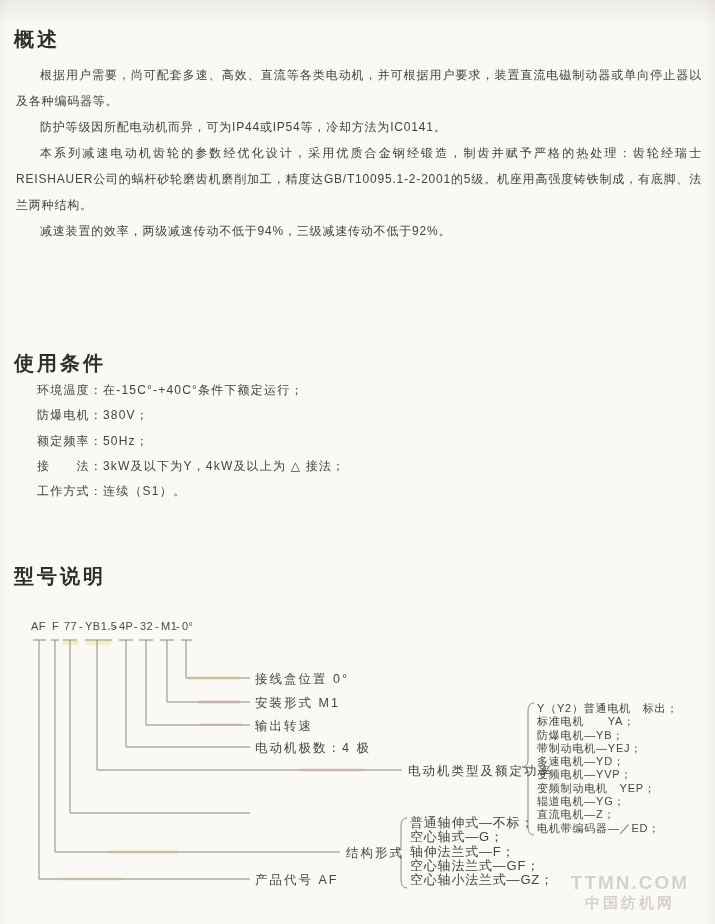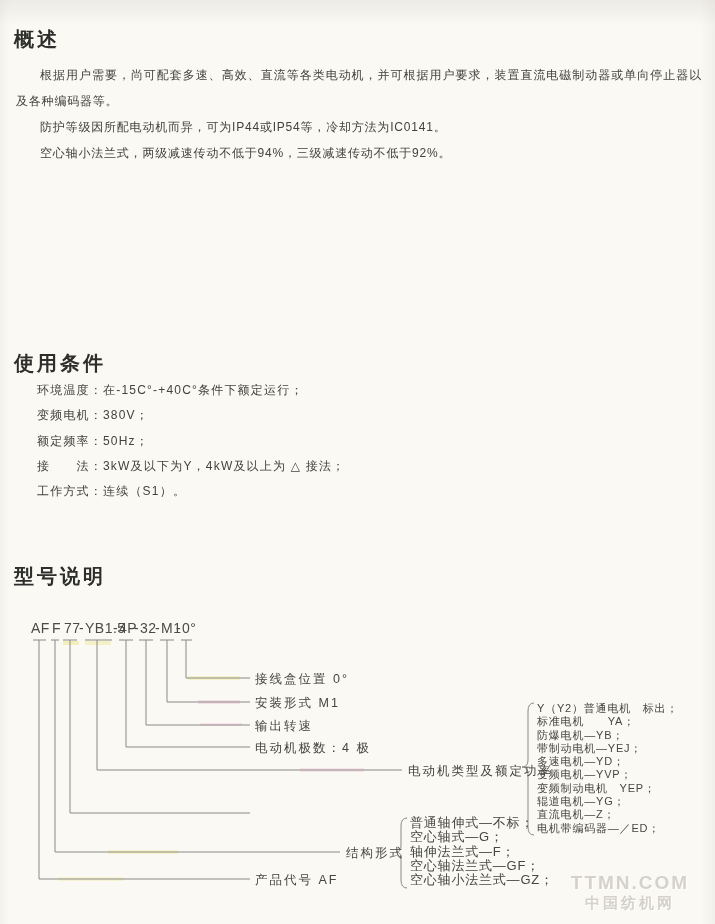--- a/index.html
+++ b/index.html
@@ -60,21 +60,21 @@
 
   .diagram {
     position: absolute;
     top: 600px; left: 0;
     width: 715px; height: 324px;
   }
   .diagram svg { position:absolute; left:0; top:0; }
   .code-row { position: absolute; left:0; top: 20px; width: 715px; height: 16px; }
   .seg {
     position: absolute; top: 0;
-    font-size: 14px;
+    font-size: 11px;
     letter-spacing: 0.5px;
     color: #4a4a46;
     white-space: nowrap;
   }
   .callout {
     position: absolute;
     font-size: 12.5px;
     letter-spacing: 2px;
     color: #454543;
     white-space: nowrap;
@@ -100,27 +100,28 @@
 </style>
 </head>
 <body>
 
 <div class="page">
 
   <h2 class="sec-title" id="overview-title">概述</h2>
   <div class="paras">
     <p class="para">根据用户需要，尚可配套多速、高效、直流等各类电动机，并可根据用户要求，装置直流电磁制动器或单向停止器以及各种编码器等。</p>
     <p class="para">防护等级因所配电动机而异，可为IP44或IP54等，冷却方法为IC0141。</p>
-    <p class="para">空心轴小法兰式，两级减速传动不低于94%，三级减速传动不低于92%。</p>
+    <p class="para">本系列减速电动机齿轮的参数经优化设计，采用优质合金钢经锻造，制齿并赋予严格的热处理：齿轮经瑞士REISHAUER公司的蜗杆砂轮磨齿机磨削加工，精度达GB/T10095.1-2-2001的5级。机座用高强度铸铁制成，有底脚、法兰两种结构。</p>
+    <p class="para">减速装置的效率，两级减速传动不低于94%，三级减速传动不低于92%。</p>
   </div>
 
   <h2 class="sec-title" id="conditions-title">使用条件</h2>
   <div class="cond-list">
     <div class="cond-item">环境温度：在-15C°-+40C°条件下额定运行；</div>
-    <div class="cond-item">变频电机：380V；</div>
+    <div class="cond-item">防爆电机：380V；</div>
     <div class="cond-item">额定频率：50Hz；</div>
     <div class="cond-item">接　　法：3kW及以下为Y，4kW及以上为 △ 接法；</div>
     <div class="cond-item">工作方式：连续（S1）。</div>
   </div>
 
   <h2 class="sec-title" id="model-title">型号说明</h2>
 
   <div class="diagram">
 
     <svg width="715" height="324" viewBox="0 0 715 324">

